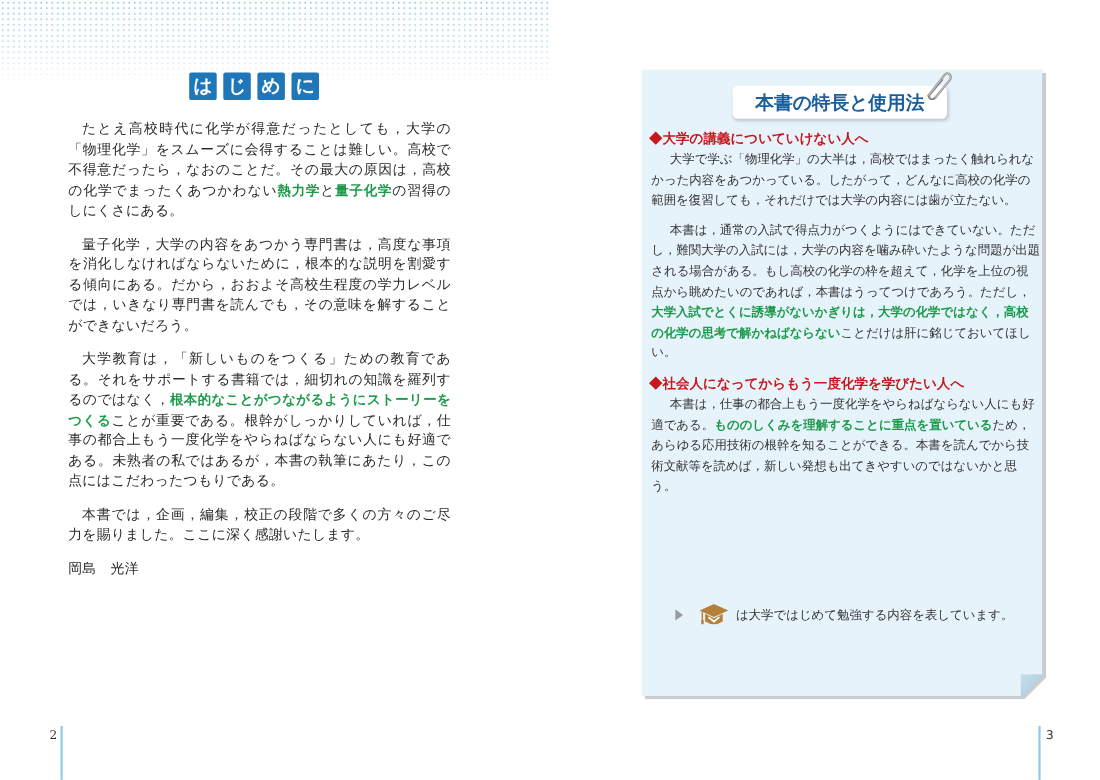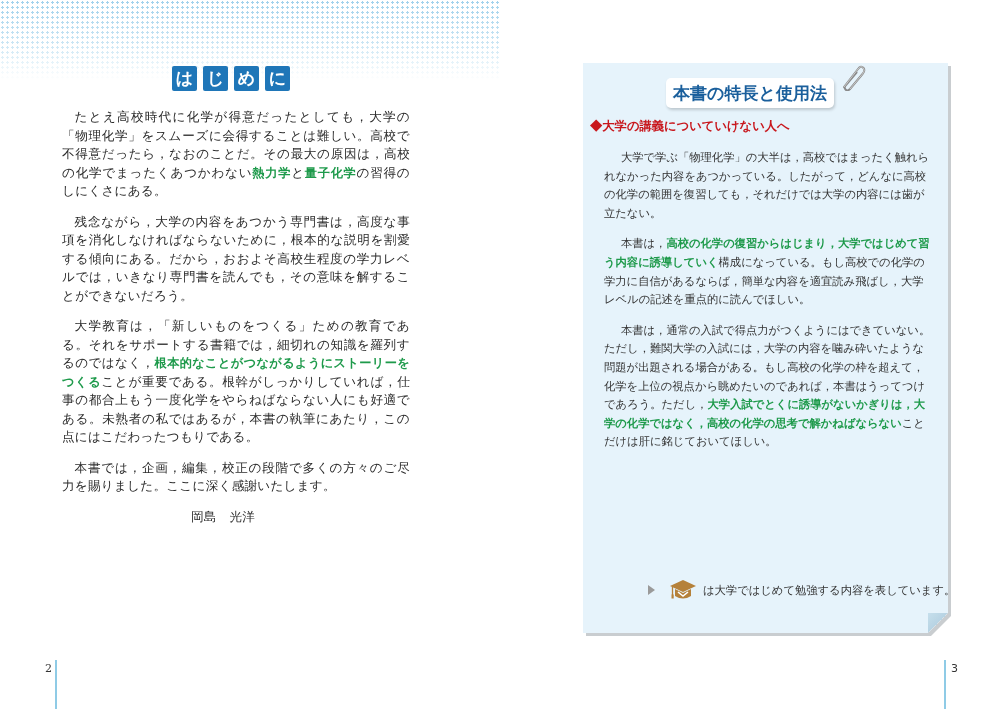--- a/index.html
+++ b/index.html
@@ -29,21 +29,21 @@
     display: flex; align-items: center; justify-content: center;
     border-radius: 2px;
   }
   .body-text {
     position: absolute; left: 50px; top: 96px; width: 372px;
     font-size: 12.6px; line-height: 18.5px; letter-spacing: 0.25px;
     text-align: justify;
   }
   .body-text p { margin: 12px; text-indent: 1em; }
   .hl { color: #1e9a4b; font-family: "DejaVu Sans", sans-serif; font-weight: bold; font-size: 12.2px; }
-  .signature { text-align: center; padding-right: 26px; margin-top: 3px !important; text-indent: 0 !important; }
+  .signature { text-align: left; padding-right: 26px; margin-top: 3px !important; text-indent: 0 !important; }
   .page-num {
     position: absolute; font-size: 11px; color: #333; font-family: "DejaVu Serif", serif;
   }
   .page-rule { position: absolute; width: 2px; background: #8fcbe6; }
 
   
   .card {
     position: absolute; left: 583px; top: 63px; width: 365px; height: 570px;
     background: #e6f3fb;
     box-shadow: 2px 3px 2px rgba(0,0,0,0.22);
@@ -52,61 +52,61 @@
   .card-shadow {
     position: absolute; left: 586px; top: 66px; width: 365px; height: 570px;
     background: #c9cdd0;
     clip-path: polygon(0 0, 100% 0, 100% calc(100% - 20px), calc(100% - 20px) 100%, 0 100%);
   }
   .fold {
     position: absolute; left: 928px; top: 613px; width: 20px; height: 20px;
     background: linear-gradient(135deg, #c6dfec 0%, #b7d3e3 50%, transparent 50%);
   }
   .card-title {
-    position: absolute; left: 666px; top: 78px; width: 168px; height: 30px;
+    position: absolute; left: 666px; top: 78px; width: 195px; height: 30px;
     background: #ffffff; border-radius: 5px;
     box-shadow: 1px 2px 3px rgba(0,0,0,0.18);
     font-family: "DejaVu Sans", sans-serif; font-weight: bold;
     color: #1a5f9c; font-size: 17px;
     display: flex; align-items: center; justify-content: center;
   }
   .clip-icon { position: absolute; left: 838px; top: 63px; width: 28px; height: 28px; }
   .card-body {
     position: absolute; left: 590px; top: 117px; width: 356px;
     font-family: Liberation Sans, sans-serif; font-size: 11.3px; line-height: 18.6px;
     color: #333;
   }
   .sec { margin-bottom: 9px; }
   .sec-head { color: #c8171d; font-weight: bold; font-size: 12.3px; line-height: 19px; }
-  .sec p { margin: 12px; text-indent: 1.5em; padding-left: 2px; }
+  .sec p { margin: 0; text-indent: 1.5em; padding-left: 2px; }
   .g { color: #1e9a4b; font-weight: bold; }
   .o { color: #e58a1f; font-weight: bold; }
   .legend-row {
-    position: absolute; left: 614px; top: 579px; display: flex; align-items: center; gap: 6px;
-    font-family: "DejaVu Sans", sans-serif; font-size: 11.3px; color: #333; margin-left: 34px;
+    position: absolute; left: 614px; top: 548px; display: flex; align-items: center; gap: 6px;
+    font-family: "DejaVu Sans", sans-serif; font-size: 11.3px; color: #333;
   }
   .tri { width: 0; height: 0; border-left: 7px solid #9a9a9a; border-top: 5px solid transparent; border-bottom: 5px solid transparent; margin-right: 8px; }
   .cap-icon { width: 28px; height: 22px; }
 </style>
 </head>
 <body>
 
 <div class="spread">
 
   <div class="left-page">
     <div class="dots"></div>
     <div class="title-tiles" id="title-tiles">
         <div class="tile">は</div>
         <div class="tile">じ</div>
         <div class="tile">め</div>
         <div class="tile">に</div>
       </div>
     <div class="body-text" id="preface-body">
         <p><span>たとえ高校時代に化学が得意だったとしても，大学の「物理化学」をスムーズに会得することは難しい。高校で不得意だったら，なおのことだ。その最大の原因は，高校の化学でまったくあつかわない</span><span class="hl">熱力学</span><span>と</span><span class="hl">量子化学</span><span>の習得のしにくさにある。</span></p>
-        <p><span>残念ながら，大学の内容をあつかう専門書は，高度な事項を消化しなければならないために，根本的な説明を割愛する傾向にある。だから，おおよそ高校生程度の学力レベルでは，いきなり専門書を読んでも，その意味を解することができないだろう。</span></p>
+        <p><span>量子化学，大学の内容をあつかう専門書は，高度な事項を消化しなければならないために，根本的な説明を割愛する傾向にある。だから，おおよそ高校生程度の学力レベルでは，いきなり専門書を読んでも，その意味を解することができないだろう。</span></p>
         <p><span>大学教育は，「新しいものをつくる」ための教育である。それをサポートする書籍では，細切れの知識を羅列するのではなく，</span><span class="hl">根本的なことがつながるようにストーリーをつくる</span><span>ことが重要である。根幹がしっかりしていれば，仕事の都合上もう一度化学をやらねばならない人にも好適である。未熟者の私ではあるが，本書の執筆にあたり，この点にはこだわったつもりである。</span></p>
         <p><span>本書では，企画，編集，校正の段階で多くの方々のご尽力を賜りました。ここに深く感謝いたします。</span></p>
         <p class="signature">岡島　光洋</p>
       </div>
     <div class="page-rule" style="left:55px; top:660px; height:49px;"></div>
     <div class="page-num" style="left:45px; top:662px;">2</div>
   </div>
 
   <div class="card-shadow"></div>
   <div class="card"></div>
@@ -115,24 +115,27 @@
   <div class="card-title">本書の特長と使用法</div>
   <svg class="clip-icon" viewBox="0 0 28 28">
     <path d="M6 24 L20 6 Q23 2 25.5 5 Q27.5 7.5 24.5 11 L12 26 Q9.5 28.5 7.5 26.5 Q5.5 24.5 8 22 L18.5 9.5" fill="none" stroke="#8a8a8a" stroke-width="2" stroke-linecap="round"></path>
     <path d="M6 24 L20 6 Q23 2 25.5 5 Q27.5 7.5 24.5 11 L12 26" fill="none" stroke="#d9d9d9" stroke-width="0.8"></path>
   </svg>
 
   <div class="card-body" id="features-body">
       <div class="sec">
         <div class="sec-head">◆大学の講義についていけない人へ</div>
         <p><span>大学で学ぶ「物理化学」の大半は，高校ではまったく触れられなかった内容をあつかっている。したがって，どんなに高校の化学の範囲を復習しても，それだけでは大学の内容には歯が立たない。</span></p>
-        <p><span>本書は，</span><span class="g">高校の化学の復習からはじまり，大学ではじめて習う内容に誘導していく</span><span>構成になっている。もし高校での化学の学力に自信があるならば，簡単な内容を適宜読み飛ばし，大学レベルの記述を重点的に読んでほしい。</span></p>
       </div>
       <div class="sec">
         <p><span>本書は，通常の入試で得点力がつくようにはできていない。ただし，難関大学の入試には，大学の内容を噛み砕いたような問題が出題される場合がある。もし高校の化学の枠を超えて，化学を上位の視点から眺めたいのであれば，本書はうってつけであろう。ただし，</span><span class="g">大学入試でとくに誘導がないかぎりは，大学の化学ではなく，高校の化学の思考で解かねばならない</span><span>ことだけは肝に銘じておいてほしい。</span></p>
+      </div>
+      <div class="sec">
+        <div class="sec-head">◆社会人になってからもう一度化学を学びたい人へ</div>
+        <p><span>本書は，仕事の都合上もう一度化学をやらねばならない人にも好適である。</span><span class="g">もののしくみを理解することに重点を置いている</span><span>ため，あらゆる応用技術の根幹を知ることができる。本書を読んでから技術文献等を読めば，新しい発想も出てきやすいのではないかと思う。</span></p>
       </div>
     </div>
 
   <div class="legend-row">
     <span class="tri"></span>
     <svg class="cap-icon" viewBox="0 0 28 22">
       <polygon points="14,1 27,7 14,13 1,7" fill="#b5813a"></polygon>
       <path d="M6 10 L6 17 Q14 22 22 17 L22 10 L14 14 Z" fill="#b5813a"></path>
       <path d="M9 13 L14 17 L19 13" fill="none" stroke="#ffffff" stroke-width="1.6"></path>
       <line x1="3.5" y1="8" x2="3.5" y2="16" stroke="#b5813a" stroke-width="1.3"></line>

